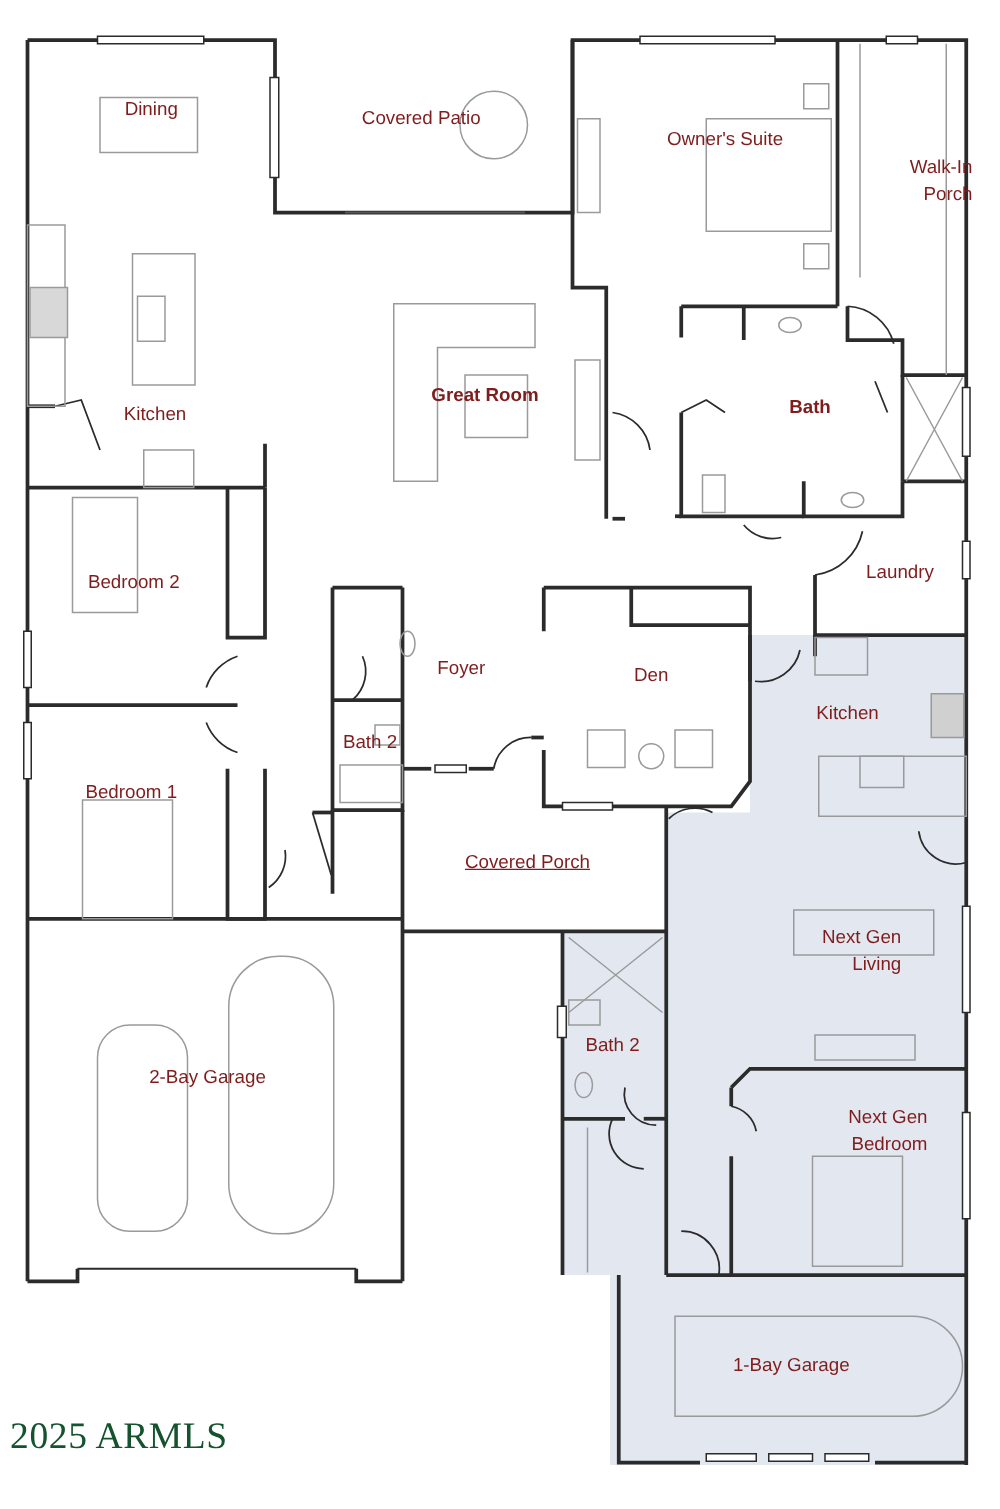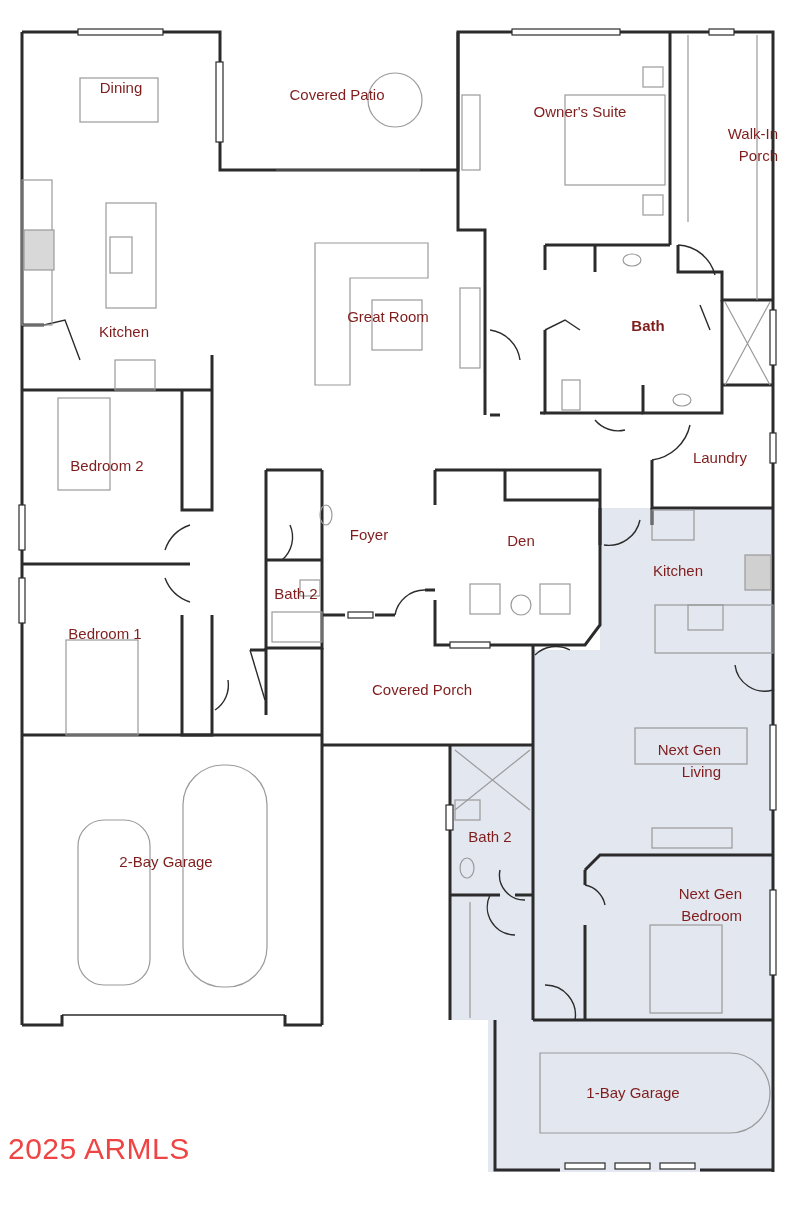--- a/index.html
+++ b/index.html
@@ -2,22 +2,22 @@
 <html><head>
 <meta charset="utf-8">
 <style>
   html, body { margin:0; padding:0; background:#ffffff; }
   body { width:800px; height:1207px; position:relative; overflow:hidden;
          font-family:"Liberation Sans", "DejaVu Sans", sans-serif; }
   #plan { position:absolute; left:0; top:0; }
   .room-label { position:absolute; font-size:15px; color:#7f1d1d; text-align:right;
                 line-height:22px; white-space:nowrap; transform:translate(-50%,-50%); }
   .room-label.two { white-space:normal; width:120px; }
-  .copyright { position:absolute; left:8px; top:1132px; font-size:30px; color:#ef4444;
-               letter-spacing:0.5px; font-family:Liberation Sans, sans-serif; }
+  .copyright { position:absolute; left:8px; top:1132px; font-size:30px; color:#14532d;
+               letter-spacing:0.5px; font-family:Liberation Serif, serif; }
 </style>
 </head>
 <body>
 
 <svg id="plan" width="800" height="1207" viewBox="0 0 800 1207">
 
   <g fill="#e3e7f0" stroke="none">
     <polygon points="600,508 773,508 773,1020 488,1020 488,1172 773,1172 773,1020 773,508"></polygon>
     <polygon points="533,650 600,650 600,508 773,508 773,1020 533,1020"></polygon>
     <polygon points="450,745 533,745 533,1020 450,1020"></polygon>
@@ -203,30 +203,30 @@
 </svg>
 
 <div class="room-label" style="left:121px;top:88px;">Dining</div>
 <div class="room-label" style="left:337px;top:95px;">Covered Patio</div>
 <div class="room-label" style="left:564px;top:112px;margin-left:16px;">Owner's Suite</div>
 <div class="room-label two" style="left:718px;top:145px;">
   <div>Walk-In</div>
   <div>Porch</div>
 </div>
 <div class="room-label" style="left:124px;top:332px;">Kitchen</div>
-<div class="room-label" style="left:388px;top:317px;">Great Room</div>
+<div class="room-label" style="left:388px;top:317px;font-weight:bold;">Great Room</div>
 <div class="room-label" style="left:648px;top:326px;font-weight:bold;">Bath</div>
 <div class="room-label" style="left:720px;top:458px;">Laundry</div>
 <div class="room-label" style="left:107px;top:466px;">Bedroom 2</div>
 <div class="room-label" style="left:369px;top:535px;">Foyer</div>
 <div class="room-label" style="left:521px;top:541px;">Den</div>
 <div class="room-label" style="left:296px;top:594px;">Bath 2</div>
 <div class="room-label" style="left:678px;top:571px;">Kitchen</div>
 <div class="room-label" style="left:105px;top:634px;">Bedroom 1</div>
-<div class="room-label" style="left:422px;top:690px;">Covered Porch</div>
+<div class="room-label" style="left:422px;top:690px;text-decoration:underline;">Covered Porch</div>
 <div class="room-label two" style="left:661px;top:761px;">
   <div>Next Gen</div>
   <div>Living</div>
 </div>
 <div class="room-label" style="left:490px;top:837px;">Bath 2</div>
 <div class="room-label" style="left:166px;top:862px;">2-Bay Garage</div>
 <div class="room-label two" style="left:682px;top:905px;">
   <div>Next Gen</div>
   <div>Bedroom</div>
 </div>

